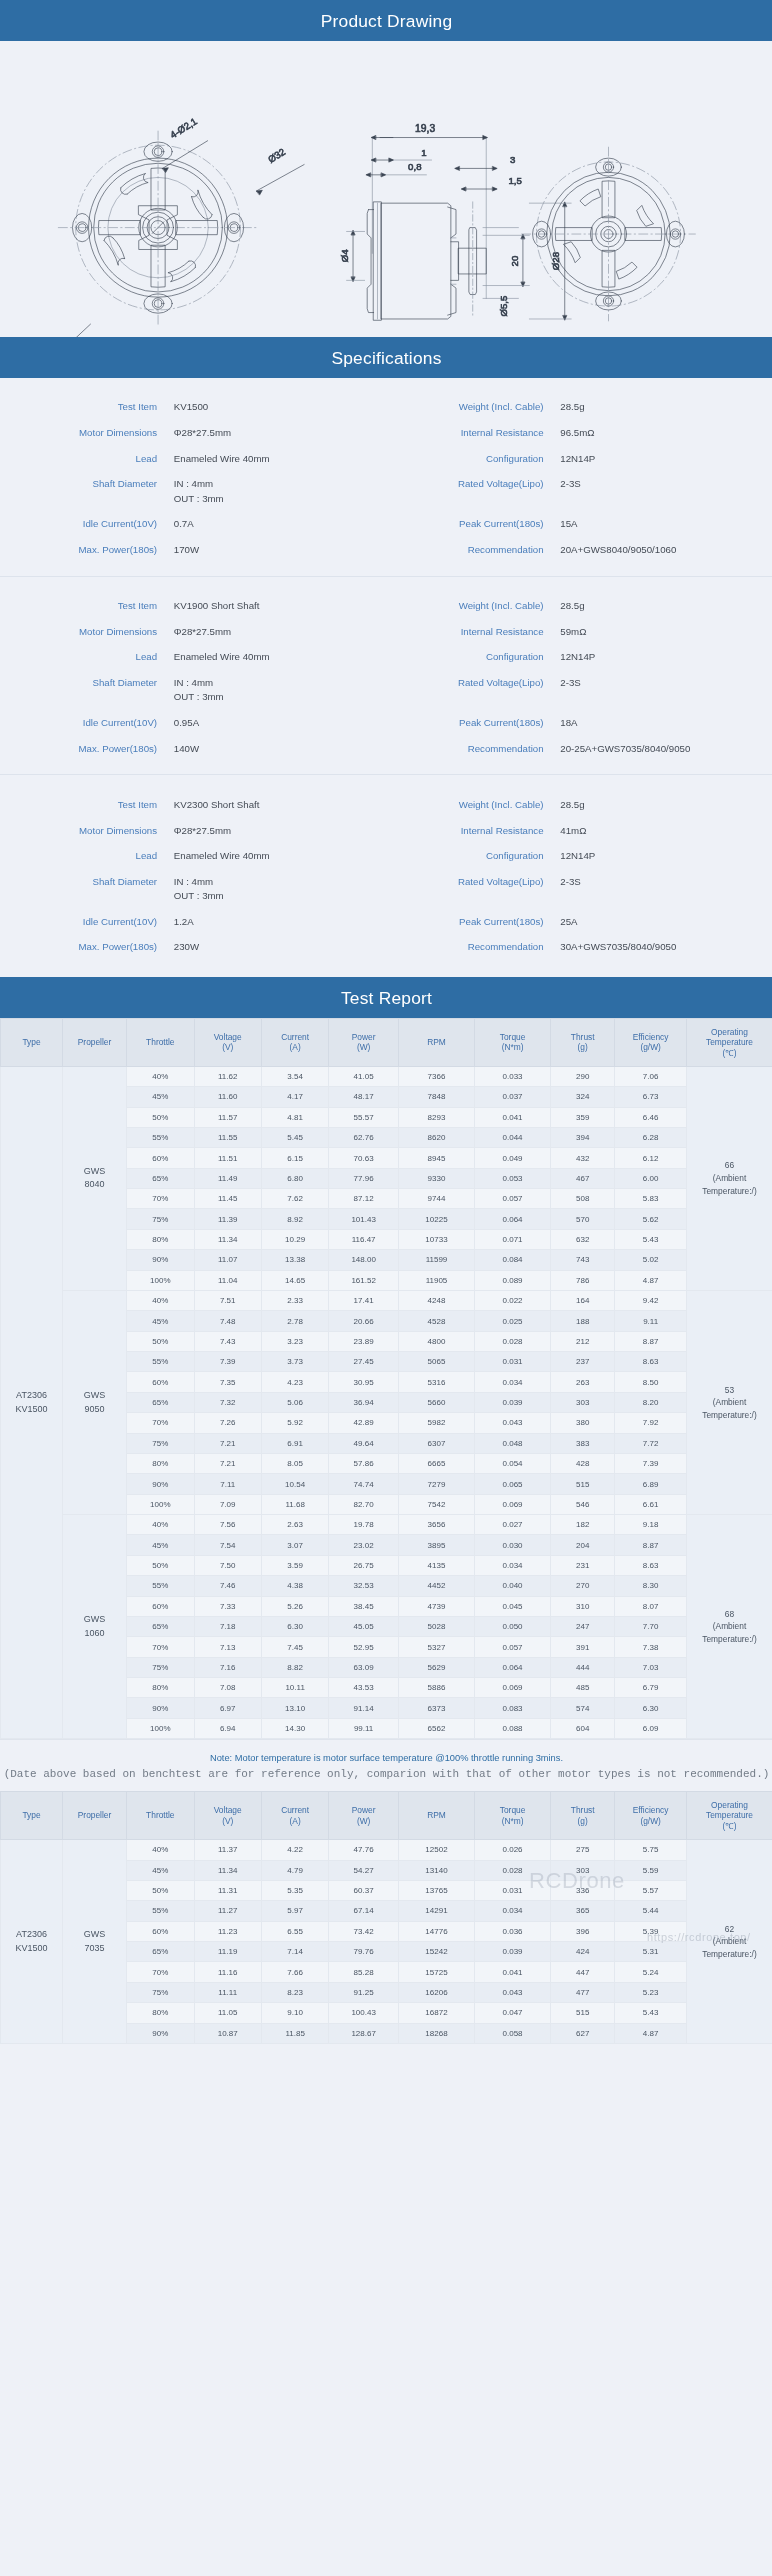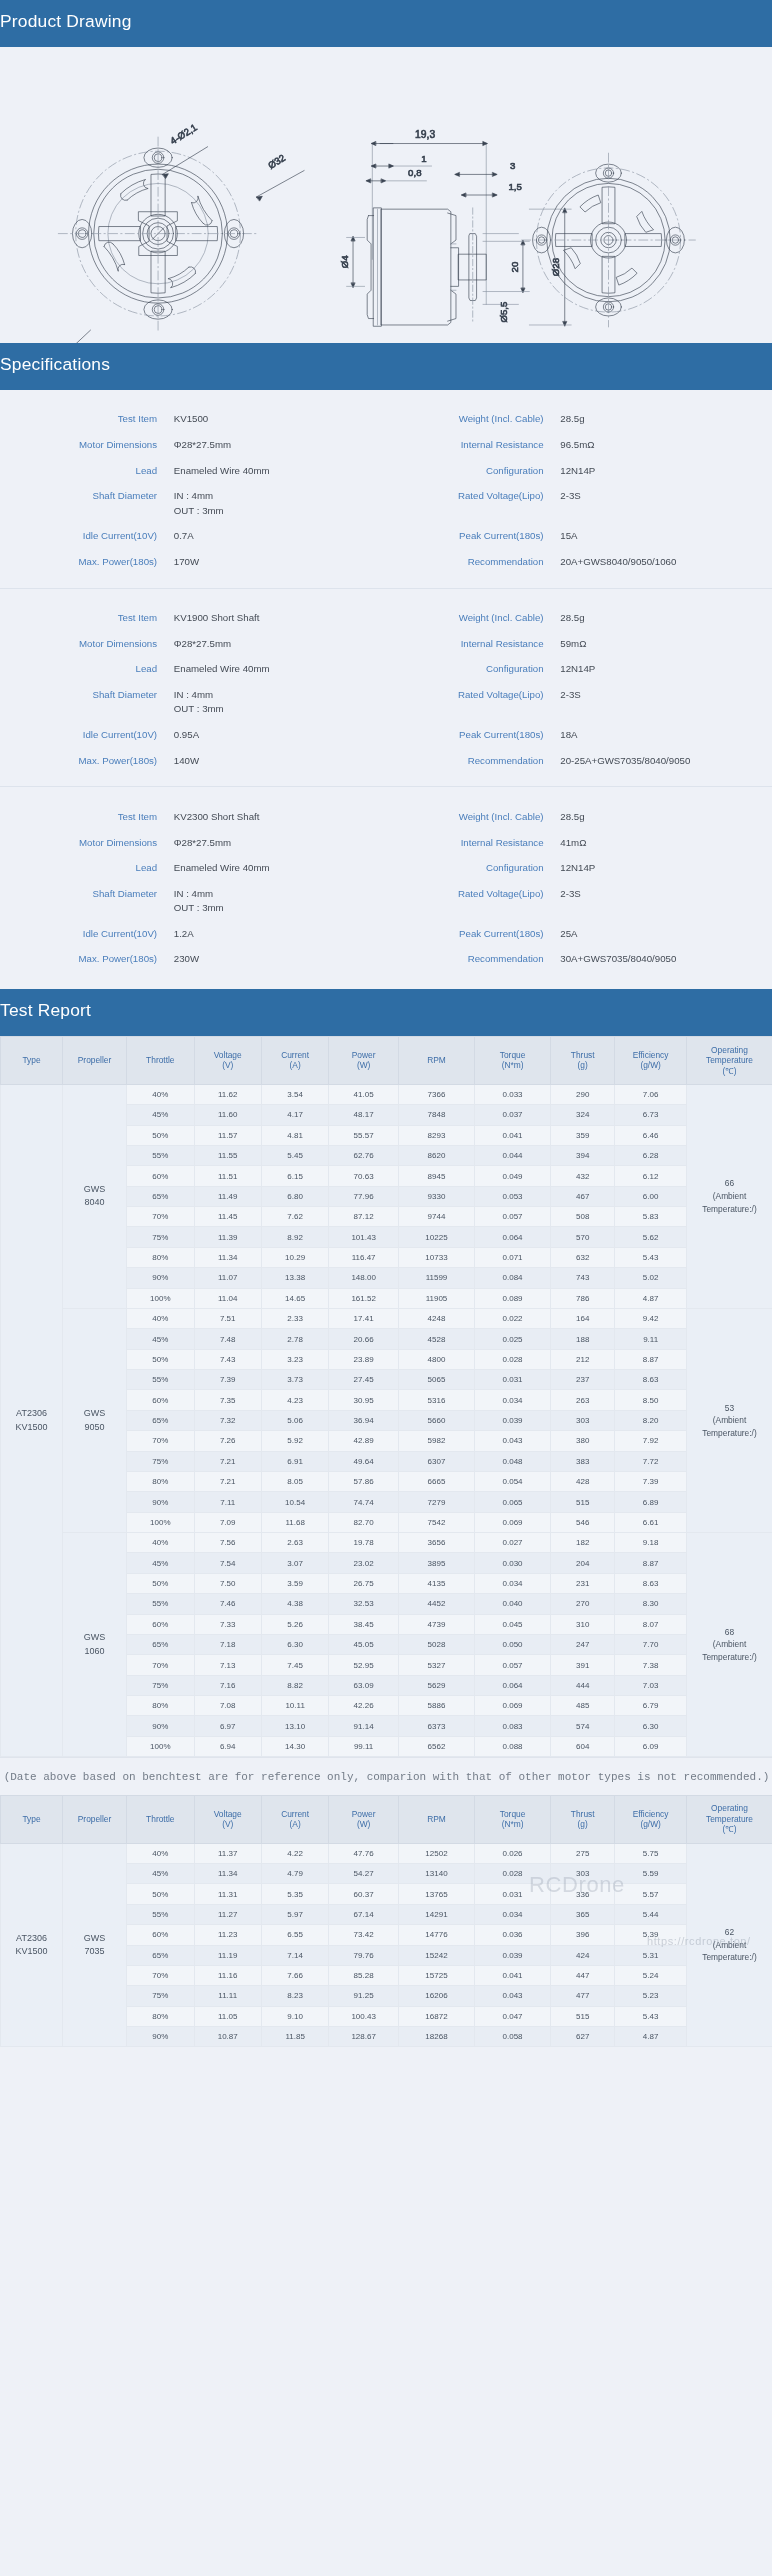--- a/index.html
+++ b/index.html
@@ -5,23 +5,24 @@
   * { box-sizing: border-box; margin: 0; padding: 0; }
   body {
     width: 773px;
     background: #eef1f7;
     font-family: "Liberation Sans", sans-serif;
     color: #3a4a5c;
   }
   .section-header {
     background: #2e6da4;
     color: #ffffff;
+    text-align: center;
     font-size: 17.4px;
     font-weight: 400;
-    padding: 11px 0 15px 0;
+    padding: 11px 0 9px 0;
     letter-spacing: 0.2px;
   }
   
   .drawing-area {
     background: #eef1f7;
     height: 296px;
     position: relative;
     overflow: hidden;
   }
   .drawing-area svg { display: block; }
@@ -762,21 +763,21 @@
           <td>63.09</td>
           <td>5629</td>
           <td>0.064</td>
           <td>444</td>
           <td>7.03</td>
         </tr>
         <tr>
           <td>80%</td>
           <td>7.08</td>
           <td>10.11</td>
-          <td>42.26</td>
+          <td>43.53</td>
           <td>5886</td>
           <td>0.069</td>
           <td>485</td>
           <td>6.79</td>
         </tr>
         <tr class="alt">
           <td>90%</td>
           <td>6.97</td>
           <td>13.10</td>
           <td>91.14</td>
@@ -791,20 +792,21 @@
           <td>14.30</td>
           <td>99.11</td>
           <td>6562</td>
           <td>0.088</td>
           <td>604</td>
           <td>6.09</td>
         </tr>
       </tbody>
   </table>
   <div class="note-area">
+    <div class="note-line1">Note: Motor temperature is motor surface temperature @100% throttle running 3mins.</div>
     <div class="note-line2">(Date above based on benchtest are for reference only, comparion with that of other motor types is not recommended.)</div>
   </div>
 </div>
 
 <div class="wm-host">
   <table class="report">
     <thead>
       <tr>
         <th class="col-type">Type</th>
         <th class="col-prop">Propeller</th>

